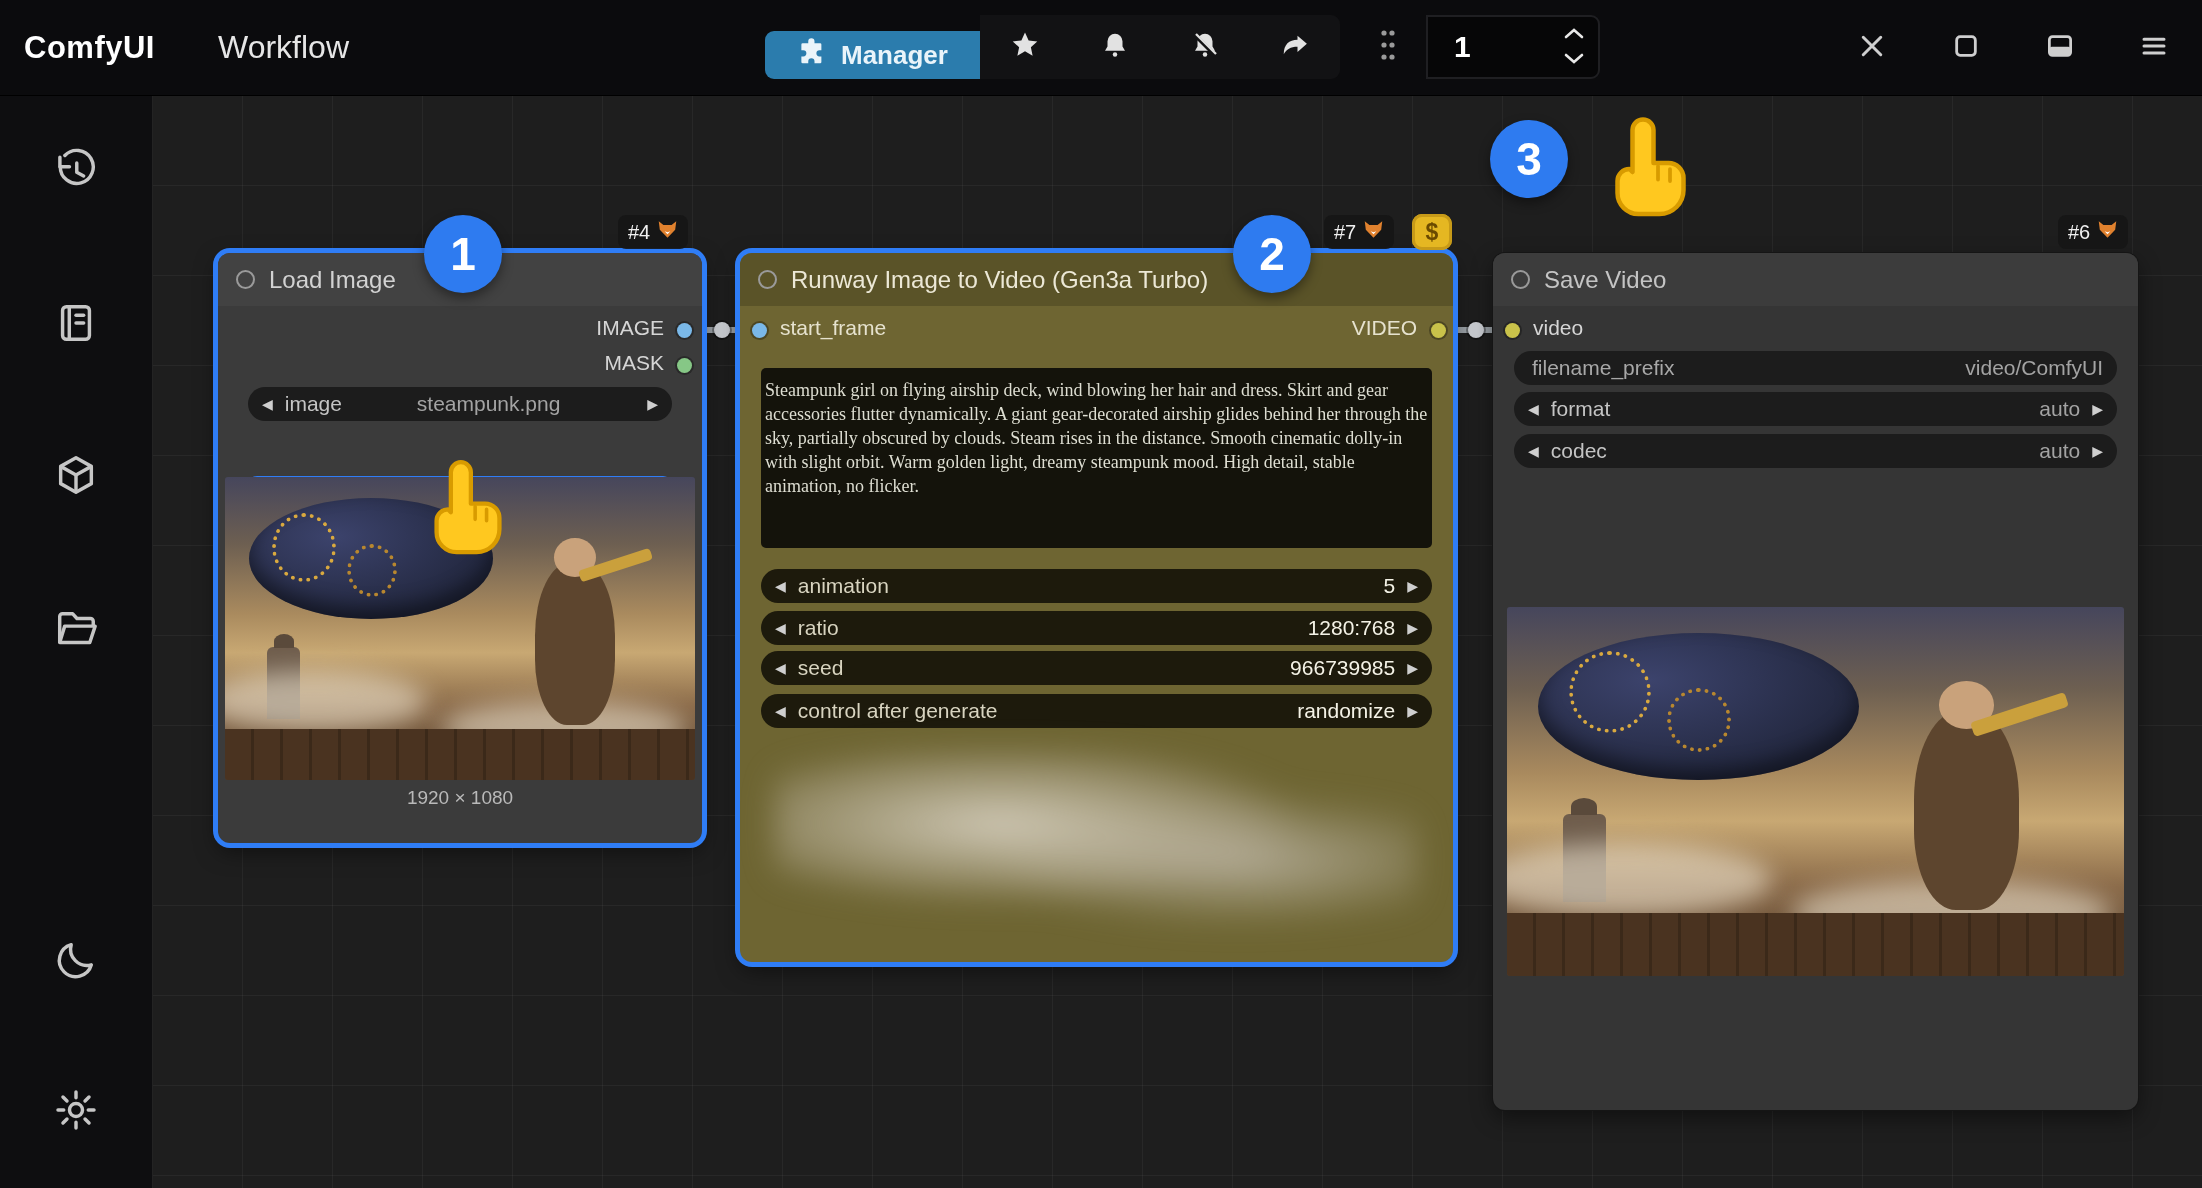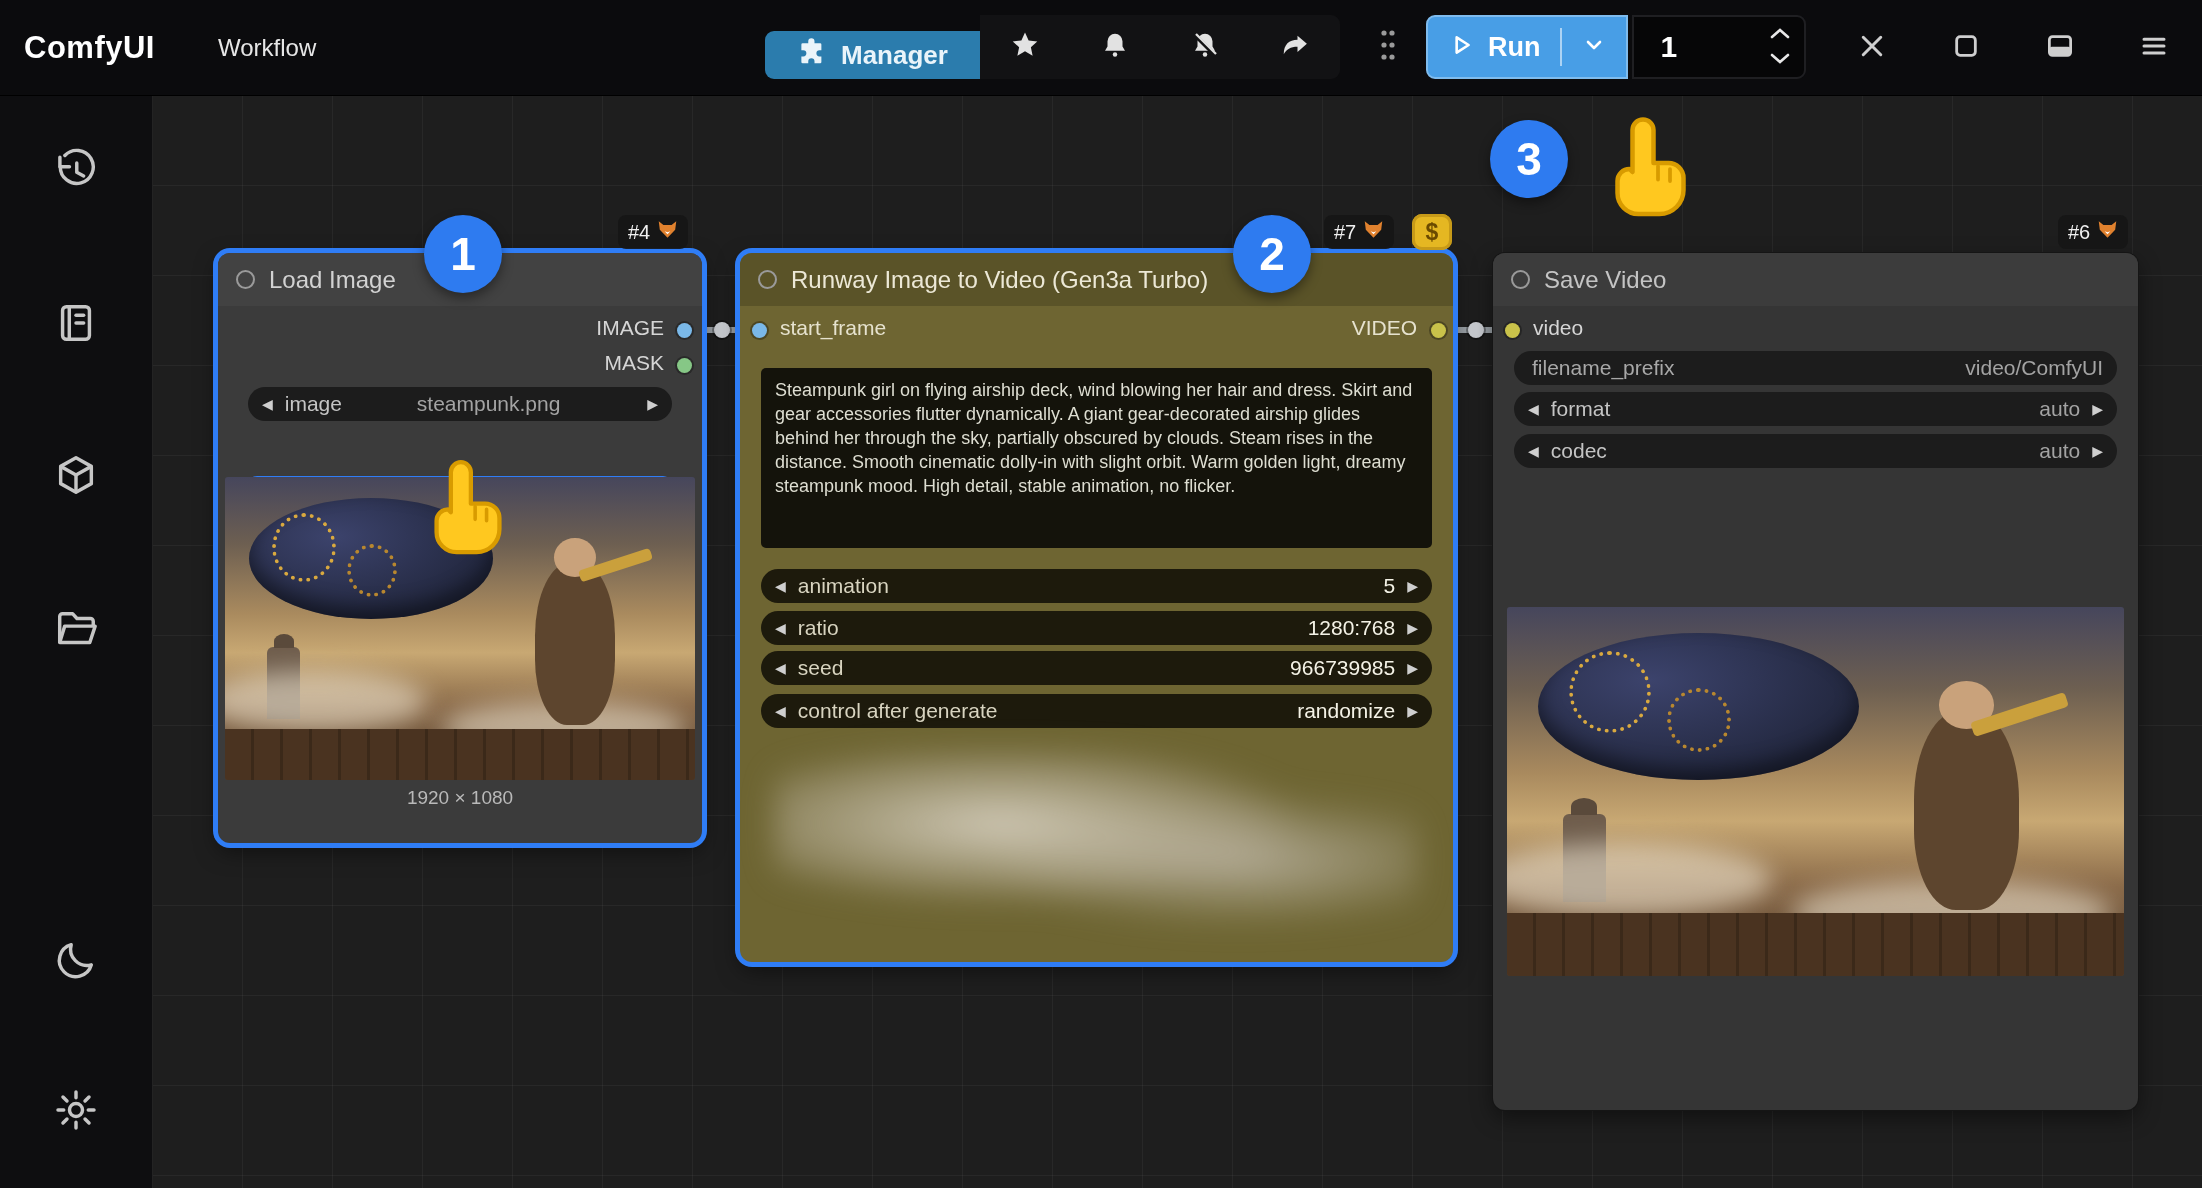--- a/index.html
+++ b/index.html
@@ -2,21 +2,21 @@
 <html><head>
 <meta charset="utf-8">
 <style>
   html,body{margin:0;padding:0;background:#000;}
   #app{position:relative;width:2202px;height:1188px;overflow:hidden;background:#1e1e1e;
        font-family:"Liberation Sans",sans-serif;-webkit-font-smoothing:antialiased;}
 
   
   #topbar{position:absolute;left:0;top:0;width:2202px;height:95px;background:#0b0b0d;z-index:50;border-bottom:1px solid #000;}
   .tb-logo{position:absolute;left:24px;top:0;height:95px;line-height:95px;color:#ffffff;font-size:31px;font-weight:bold;letter-spacing:.5px;}
-  .tb-workflow{position:absolute;left:218px;top:0;height:74px;line-height:95px;color:#e6e6e6;font-size:24px;}
+  .tb-workflow{position:absolute;left:218px;top:0;height:74px;line-height:95px;color:#e6e6e6;font-size:32px;}
   .tb-center{position:absolute;left:765px;top:15px;height:64px;display:flex;align-items:stretch;}
   .manager-btn{display:flex;align-items:center;gap:14px;padding:0 32px;background:#2b7cad;border-radius:9px 0 0 9px;color:#eaf4fa;font-size:26px;font-weight:600;cursor:pointer;margin-top:16px;}
   .tb-iconbar{display:flex;background:#121214;border-radius:0 9px 9px 0;}
   .tb-btn{width:90px;display:flex;align-items:center;justify-content:center;color:#e2e2e2;cursor:pointer;}
   .grip{position:absolute;left:1374px;top:25px;width:28px;height:44px;display:flex;align-items:center;justify-content:center;color:#9a9a9a;cursor:grab;}
   .run-group{position:absolute;left:1426px;top:15px;height:64px;display:flex;gap:4px;}
   .run-main{display:flex;align-items:center;background:#489ee6;border:2px solid #7fbcee;border-radius:9px 0 0 9px;padding:0 20px;color:#fff;cursor:pointer;}
   .run-label{font-size:27px;font-weight:600;margin-left:14px;}
   .run-divider{width:2px;height:38px;background:rgba(255,255,255,.55);margin:0 20px;}
   .queue-counter{display:flex;align-items:center;width:130px;background:#060607;border:2px solid #1f1f22;border-radius:0 9px 9px 0;padding:0 14px 0 26px;}
@@ -56,22 +56,22 @@
   #node-load{left:218px;top:253px;width:484px;height:590px;background:#3b3b3b;}
   #node-load .nheader{background:#424242;color:#d2d2d2;}
   .upload-btn{position:absolute;left:30px;right:30px;top:175px;height:38px;background:#262626;border:3px solid #2f7df6;border-radius:9px;color:#f0f0f0;font-size:21px;display:flex;align-items:center;justify-content:center;cursor:pointer;box-sizing:border-box;margin-top:48px;}
   .img-caption{position:absolute;left:0;right:0;top:534px;text-align:center;color:#b9b9b9;font-size:19px;}
 
   
   #node-runway{left:740px;top:253px;width:713px;height:709px;background:#6e6532;}
   #node-runway .nheader{background:#5a5328;color:#ece8d6;}
   #node-runway .pill{background:rgba(20,18,8,.9);color:#d8d4c0;}
   #node-runway .pill .wval{color:#f4f2e6;}
-  .prompt-box{position:absolute;left:21px;right:21px;top:115px;height:180px;background:#14130b;border-radius:5px;padding:10px 14px;box-sizing:border-box;
-    font-family:Liberation Sans, sans-serif;font-size:18px;line-height:1.34;color:#deded2;overflow:hidden;}
+  .prompt-box{position:absolute;left:21px;right:21px;top:115px;height:180px;background:#14130b;border-radius:5px;padding:10px 4px;box-sizing:border-box;
+    font-family:Liberation Serif, serif;font-size:18px;line-height:1.34;color:#deded2;overflow:hidden;}
   .blur-blob{position:absolute;left:34px;right:34px;top:498px;height:182px;border-radius:22px;filter:blur(15px);
     background:
       radial-gradient(ellipse 60% 55% at 35% 40%,rgba(225,218,205,.85),rgba(190,180,160,.35) 65%,transparent 80%),
       radial-gradient(ellipse 55% 50% at 72% 60%,rgba(205,198,188,.7),transparent 75%);}
 
   
   #node-save{left:1493px;top:253px;width:645px;height:857px;background:#353535;box-shadow:0 0 0 1px #151515,0 8px 22px rgba(0,0,0,.45);}
   #node-save .nheader{background:#3c3c3c;color:#c4c4c4;}
 
   
@@ -152,30 +152,20 @@
               <circle cx="16" cy="8" r="2.6"></circle>
               <circle cx="8" cy="20" r="2.6"></circle>
               <circle cx="16" cy="20" r="2.6"></circle>
               <circle cx="8" cy="32" r="2.6"></circle>
               <circle cx="16" cy="32" r="2.6"></circle>
             </g>
           </svg></span>
     </div>
 
     <div class="run-group">
-      <div class="run-main">
-        <span><svg width="26" height="26" viewBox="0 0 24 24">
-              <path d="M8 5l11 7-11 7z" fill="none" stroke="#fff" stroke-width="2.4" stroke-linejoin="round"></path>
-            </svg></span>
-        <span class="run-label">Run</span>
-        <span class="run-divider"></span>
-        <span><svg width="24" height="24" viewBox="0 0 24 24">
-              <path d="M6 9l6 6 6-6" fill="none" stroke="#fff" stroke-width="2.6" stroke-linecap="round" stroke-linejoin="round"></path>
-            </svg></span>
-      </div>
       <div class="queue-counter">
         <span class="queue-num">1</span>
         <span class="spin-col">
           <span><svg width="20" height="12" viewBox="0 0 20 12">
                 <path d="M2 10l8-7 8 7" fill="none" stroke="currentColor" stroke-width="2.6" stroke-linecap="round"></path>
               </svg></span>
           <span><svg width="20" height="12" viewBox="0 0 20 12">
                 <path d="M2 2l8 7 8-7" fill="none" stroke="currentColor" stroke-width="2.6" stroke-linecap="round"></path>
               </svg></span>
         </span>

